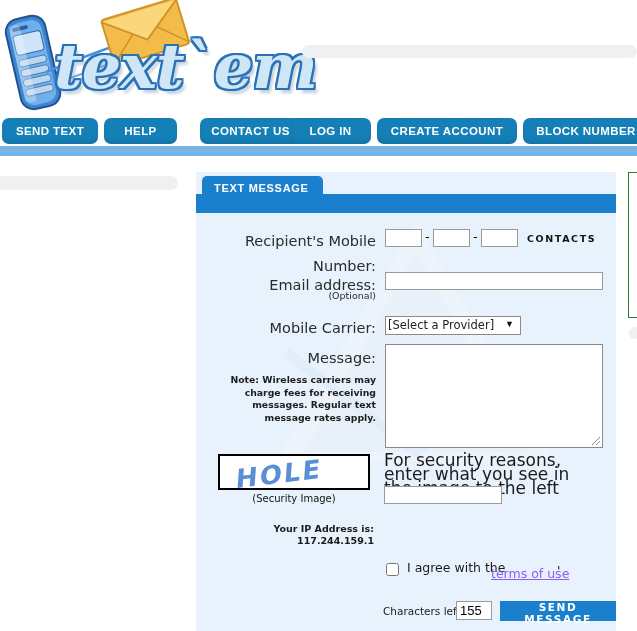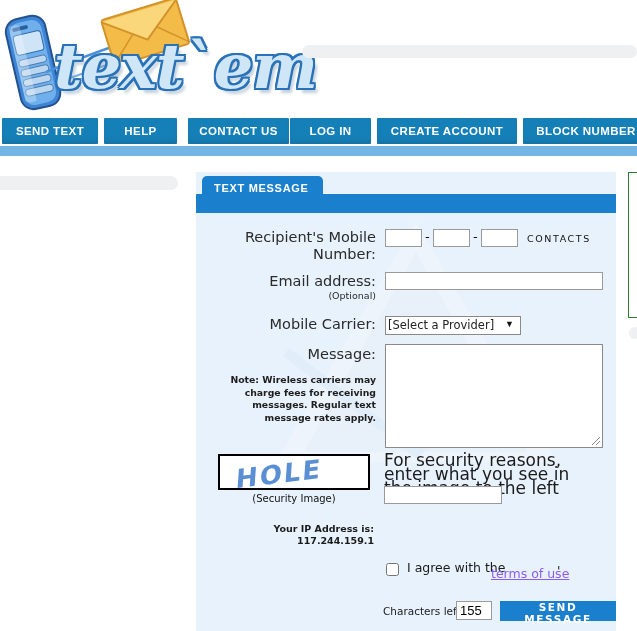--- a/index.html
+++ b/index.html
@@ -54,21 +54,21 @@
 
   
   .nav {
     position: absolute; left: 0; top: 118px;
     width: 637px; height: 26px;
     background: #ffffff;
   }
   .nav-btn {
     position: absolute; top: 0; height: 26px;
     background: #1580b8;
-    border-radius: 1px;
+    border-radius: 7px;
     color: #ffffff;
     font-family: "Liberation Sans", sans-serif;
     font-weight: bold;
     font-size: 11.5px;
     letter-spacing: 0.4px;
     display: flex; align-items: center; justify-content: center;
     cursor: pointer;
     white-space: nowrap;
     box-shadow: inset 0 -5px 7px -4px rgba(0,0,0,0.18);
   }
@@ -134,21 +134,21 @@
     position: absolute; left: 0; top: 41px;
     width: 420px; height: 418px;
   }
 
   .row { position: absolute; }
   .lbl {
     font-family: "DejaVu Sans", sans-serif;
     font-size: 14.5px;
     color: #2b2b2b;
     text-align: right;
-    line-height: 17px;
+    line-height: 25px;
   }
   .sub-lbl {
     font-family: "DejaVu Sans", sans-serif;
     font-size: 9.5px;
     color: #2b2b2b;
     text-align: right;
   }
 
   .tinp {
     border: 1px solid #9a9a9a;
@@ -158,21 +158,21 @@
     padding: 1px 3px;
     outline: none;
   }
   .dash {
     font-family: "DejaVu Sans", sans-serif;
     font-size: 13px; color: #111;
   }
   .contacts-link {
     font-family: "DejaVu Sans", sans-serif;
     font-size: 9.5px;
-    font-weight: normal;
+    font-weight: bold;
     letter-spacing: 1.6px;
     color: #111111;
     cursor: pointer;
     text-decoration: none;
   }
   select.carrier {
     border: 1px solid #8a8a8a;
     background: #ffffff;
     font-family: "DejaVu Sans", sans-serif;
     font-size: 11.5px;
@@ -322,21 +322,21 @@
 
       <div class="logo-text">text`em</div>
     </div>
 
     <div class="ad-top"></div>
   </div>
 
   <div class="nav">
     <div class="nav-btn" style="left:2px;width:96px;">SEND TEXT</div>
     <div class="nav-btn" style="left:104px;width:73px;">HELP</div>
-    <div class="nav-btn" style="left:188px;width:101px;">CONTACT US</div>
+    <div class="nav-btn" style="left:200px;width:101px;">CONTACT US</div>
     <div class="nav-btn" style="left:377px;width:140px;">CREATE ACCOUNT</div>
     <div class="nav-btn" style="left:290px;width:81px;">LOG IN</div>
     <div class="nav-btn" style="left:523px;width:126px;">BLOCK NUMBER</div>
   </div>
   <div class="navbar-strip"></div>
 
   <div class="ad-left"></div>
   <div class="ad-right-box"></div>
   <div class="ad-right-pill"></div>
 

